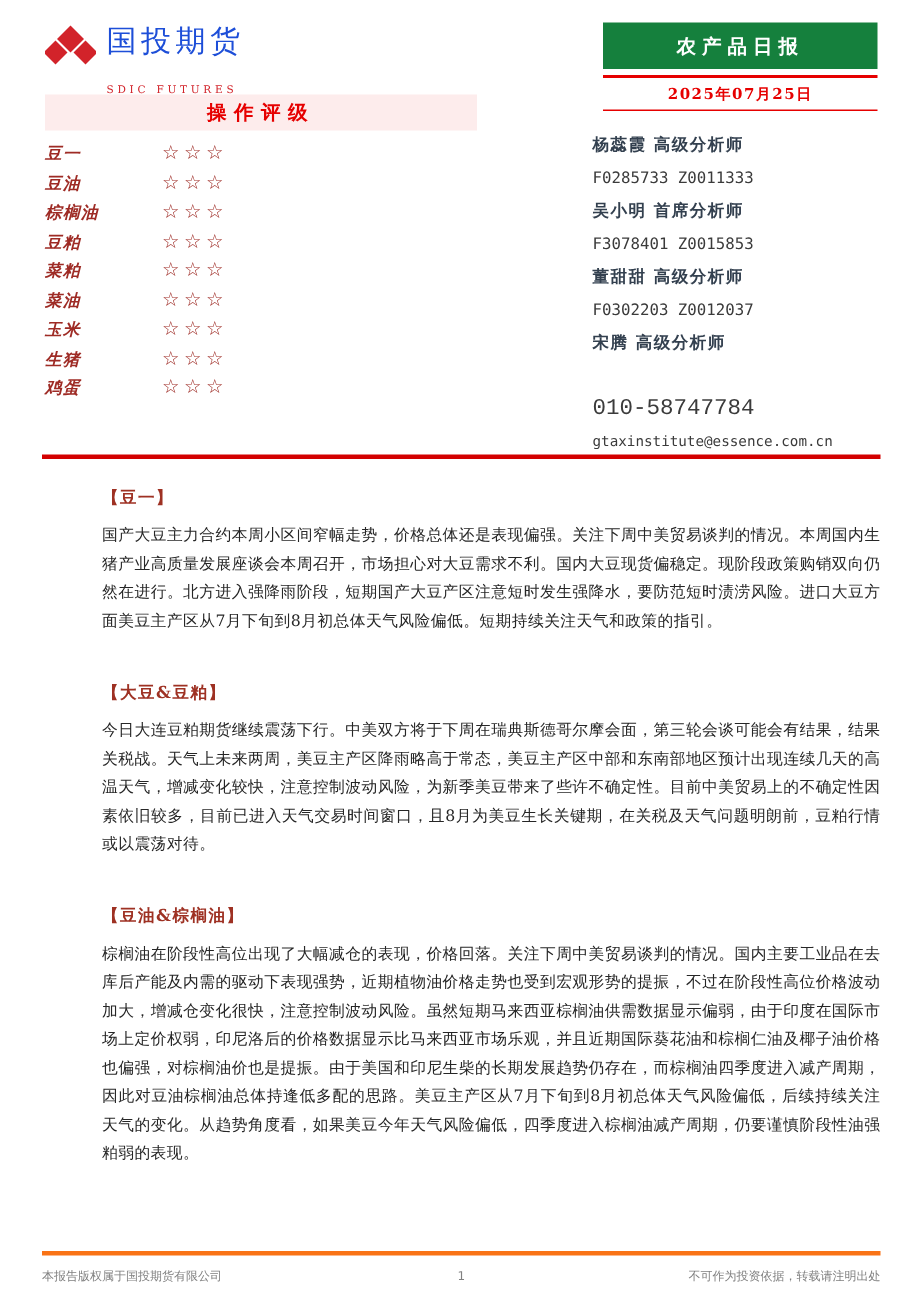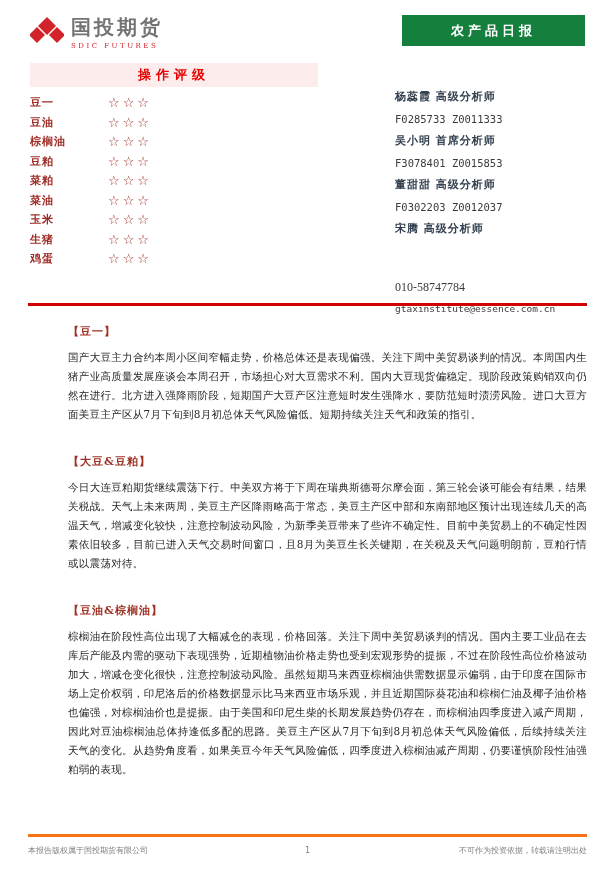--- a/index.html
+++ b/index.html
@@ -3,42 +3,42 @@
 <meta charset="utf-8">
 <style>
   * { margin:0; padding:0; box-sizing:border-box; }
   html,body { background:#ffffff; }
   body { width:615px; height:870px; position:relative; font-family:"DejaVu Serif", serif; overflow:hidden; }
   .page { position:absolute; inset:0; background:#ffffff; }
 
   
   .logo { position:absolute; left:30px; top:16px; display:flex; align-items:flex-start; gap:7px; }
   .logo-mark svg { display:block; }
-  .logo-name { font-size:20px; font-weight:bold; color:#737373; letter-spacing:3px; line-height:22px; }
-  .logo-sub { font-size:7px; color:#d2232a; letter-spacing:2.5px; margin-top:4px; }
+  .logo-name { font-size:20px; font-weight:normal; color:#1d4ed8; letter-spacing:3px; line-height:22px; }
+  .logo-sub { font-size:7px; color:#d2232a; letter-spacing:2.5px; margin-top:18px; }
 
   .masthead { position:absolute; left:402px; top:15px; width:183px; }
   .mast-title { background:#15803d; color:#ffffff; text-align:center; font-size:13px; font-weight:bold;
                 letter-spacing:4px; padding:7px 0 6px 0; }
   .mast-date { border-top:2px solid #e60000; border-bottom:1px solid #e60000; color:#e60000;
                text-align:center; font-size:10px; font-weight:bold; letter-spacing:1px; padding:4px 0 3px 0; margin-top:4px; }
 
   
   .ratings-title { position:absolute; left:30px; top:63px; width:288px; background:#fdecec; color:#e60000;
                    font-size:13px; font-weight:bold; letter-spacing:5px; text-align:center; padding:3px 0; }
   .ratings-list { position:absolute; left:30px; top:93px; width:290px; }
   .rating-row { display:flex; align-items:center; height:19.5px; }
-  .rating-name { width:78px; font-size:11px; font-weight:bold; color:#9e2b25; letter-spacing:1px; }
+  .rating-name { width:78px; font-size:11px; font-weight:bold; color:#9e2b25; letter-spacing:1px;font-style:italic; }
   .rating-stars { font-size:13px; color:#9e2b25; letter-spacing:3px; line-height:1; }
 
   
   .analysts { position:absolute; left:395px; top:86px; width:200px; }
   .an-name { font-size:11px; font-weight:bold; color:#33404f; letter-spacing:1px; height:22px; line-height:22px; }
   .an-code { font-family:"DejaVu Sans Mono", monospace; font-size:10.5px; color:#3b3b3b; height:22px; line-height:22px; }
-  .an-phone { font-family:Liberation Serif, serif; font-size:12px; color:#3b3b3b; margin-top:36px; height:22px; line-height:22px; }
+  .an-phone { font-family:Liberation Mono, monospace; font-size:15px; color:#3b3b3b; margin-top:22px; height:22px; line-height:22px; }
   .an-email { font-family:"DejaVu Sans Mono", monospace; font-size:9.5px; color:#3b3b3b; height:22px; line-height:22px; }
 
   
   .divider { position:absolute; left:28px; top:303px; width:559px; height:3px; background:#d30000; }
 
   
   .sections { position:absolute; left:28px; top:324px; width:559px; }
   .section { margin-bottom:30px;margin-left:40px; }
   .section-title { color:#9e3123; font-size:11px; font-weight:bold; margin-bottom:9px; letter-spacing:1px; }
   .section-body { font-size:10.5px; color:#262626; line-height:19px; text-align:justify; letter-spacing:0.3px; }
@@ -63,20 +63,21 @@
       </svg>
     </span>
     <div>
       <div class="logo-name">国投期货</div>
       <div class="logo-sub">SDIC FUTURES</div>
     </div>
   </div>
 
   <div class="masthead">
     <div class="mast-title">农产品日报</div>
+    <div class="mast-date">2025年07月25日</div>
   </div>
 
   <div class="ratings-title">操作评级</div>
   <div class="ratings-list">
     <div class="rating-row">
       <span class="rating-name">豆一</span>
       <span class="rating-stars">☆☆☆</span>
     </div>
     <div class="rating-row">
       <span class="rating-name">豆油</span>

